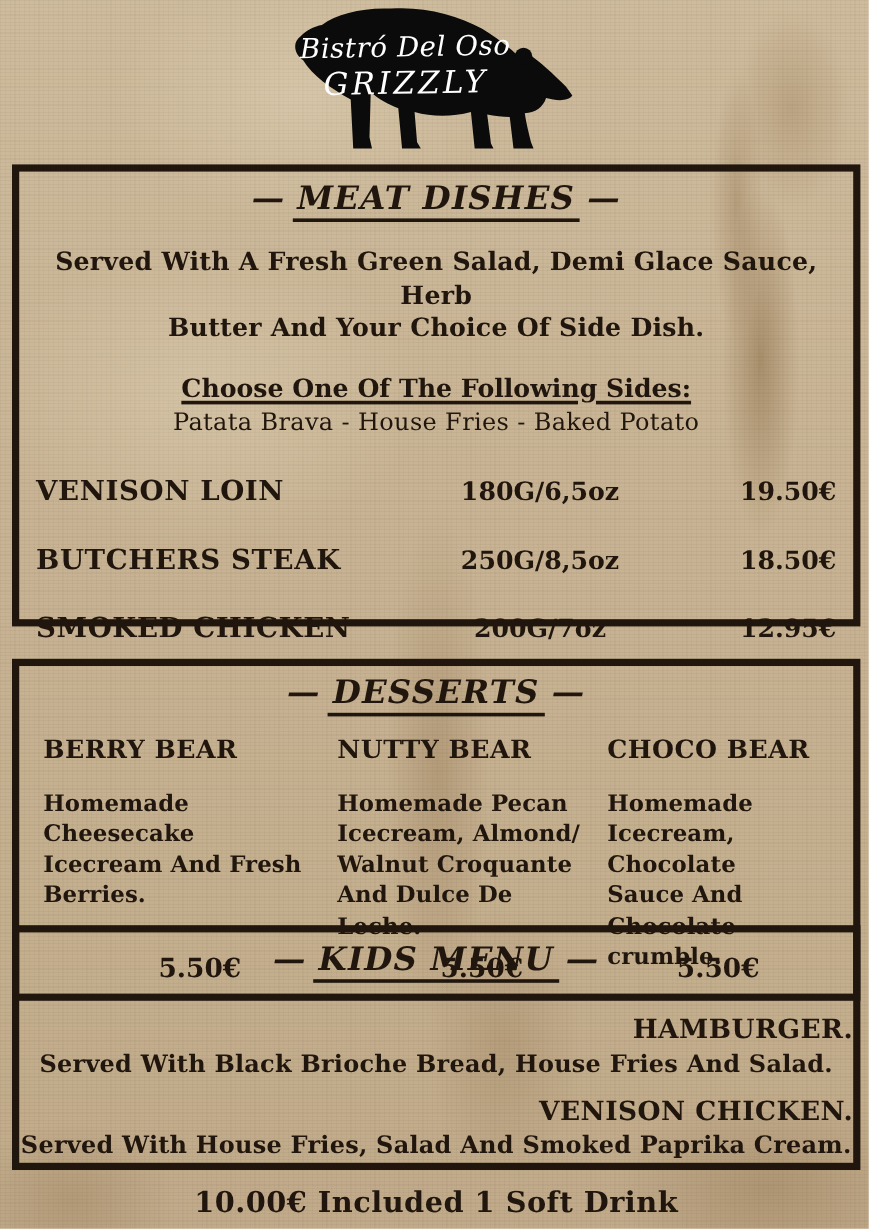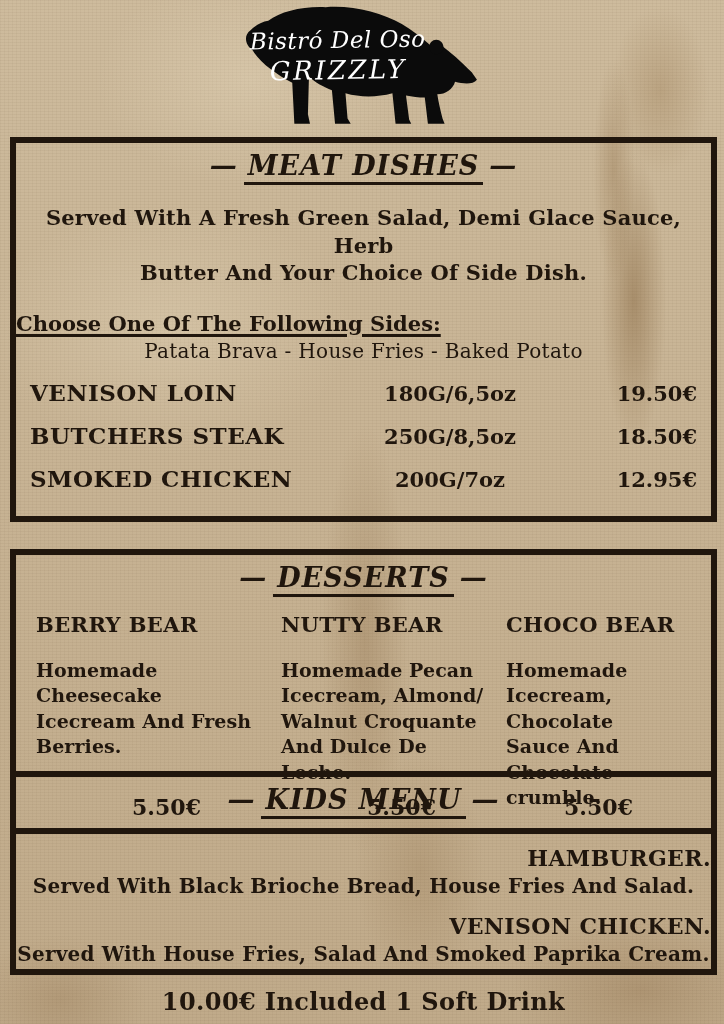--- a/index.html
+++ b/index.html
@@ -56,27 +56,27 @@
     border-bottom:3px solid var(--ink);padding:0 4px 1px 4px;margin:0 6px;
     display:inline-block;
   }
   .dash{display:inline-block;}
   
   .meat-desc{
     text-align:center;font-weight:bold;font-size:21px;line-height:1.32;
     margin-top:19px;padding:0 18px;letter-spacing:.2px;
   }
   .sides-heading{
-    font-weight:bold;font-size:21px;margin-top:24px;
+    text-align:center;font-weight:bold;font-size:21px;margin-top:24px;
     text-decoration:underline;text-underline-offset:3px;text-decoration-thickness:2.5px;
   }
   .sides-options{
     text-align:center;font-weight:normal;font-size:20px;margin-top:3px;letter-spacing:.3px;
   }
-  .meat-items{margin-top:16px;padding:0 14px;display:flex;flex-direction:column;gap:16px;}
+  .meat-items{margin-top:33px;padding:0 14px;display:flex;flex-direction:column;gap:30px;}
   .meat-row{display:flex;align-items:baseline;font-weight:bold;}
   .meat-name{width:320px;font-size:23px;letter-spacing:.5px;}
   .meat-weight{width:200px;font-size:21px;text-align:center;}
   .meat-price{flex:1;font-size:21px;text-align:right;}
   
   .dessert-grid{
     margin-top:15px;padding:0 20px;display:grid;
     grid-template-columns:245px 225px 1fr;
   }
   .dessert-name{font-weight:bold;font-size:21px;letter-spacing:.4px;}

